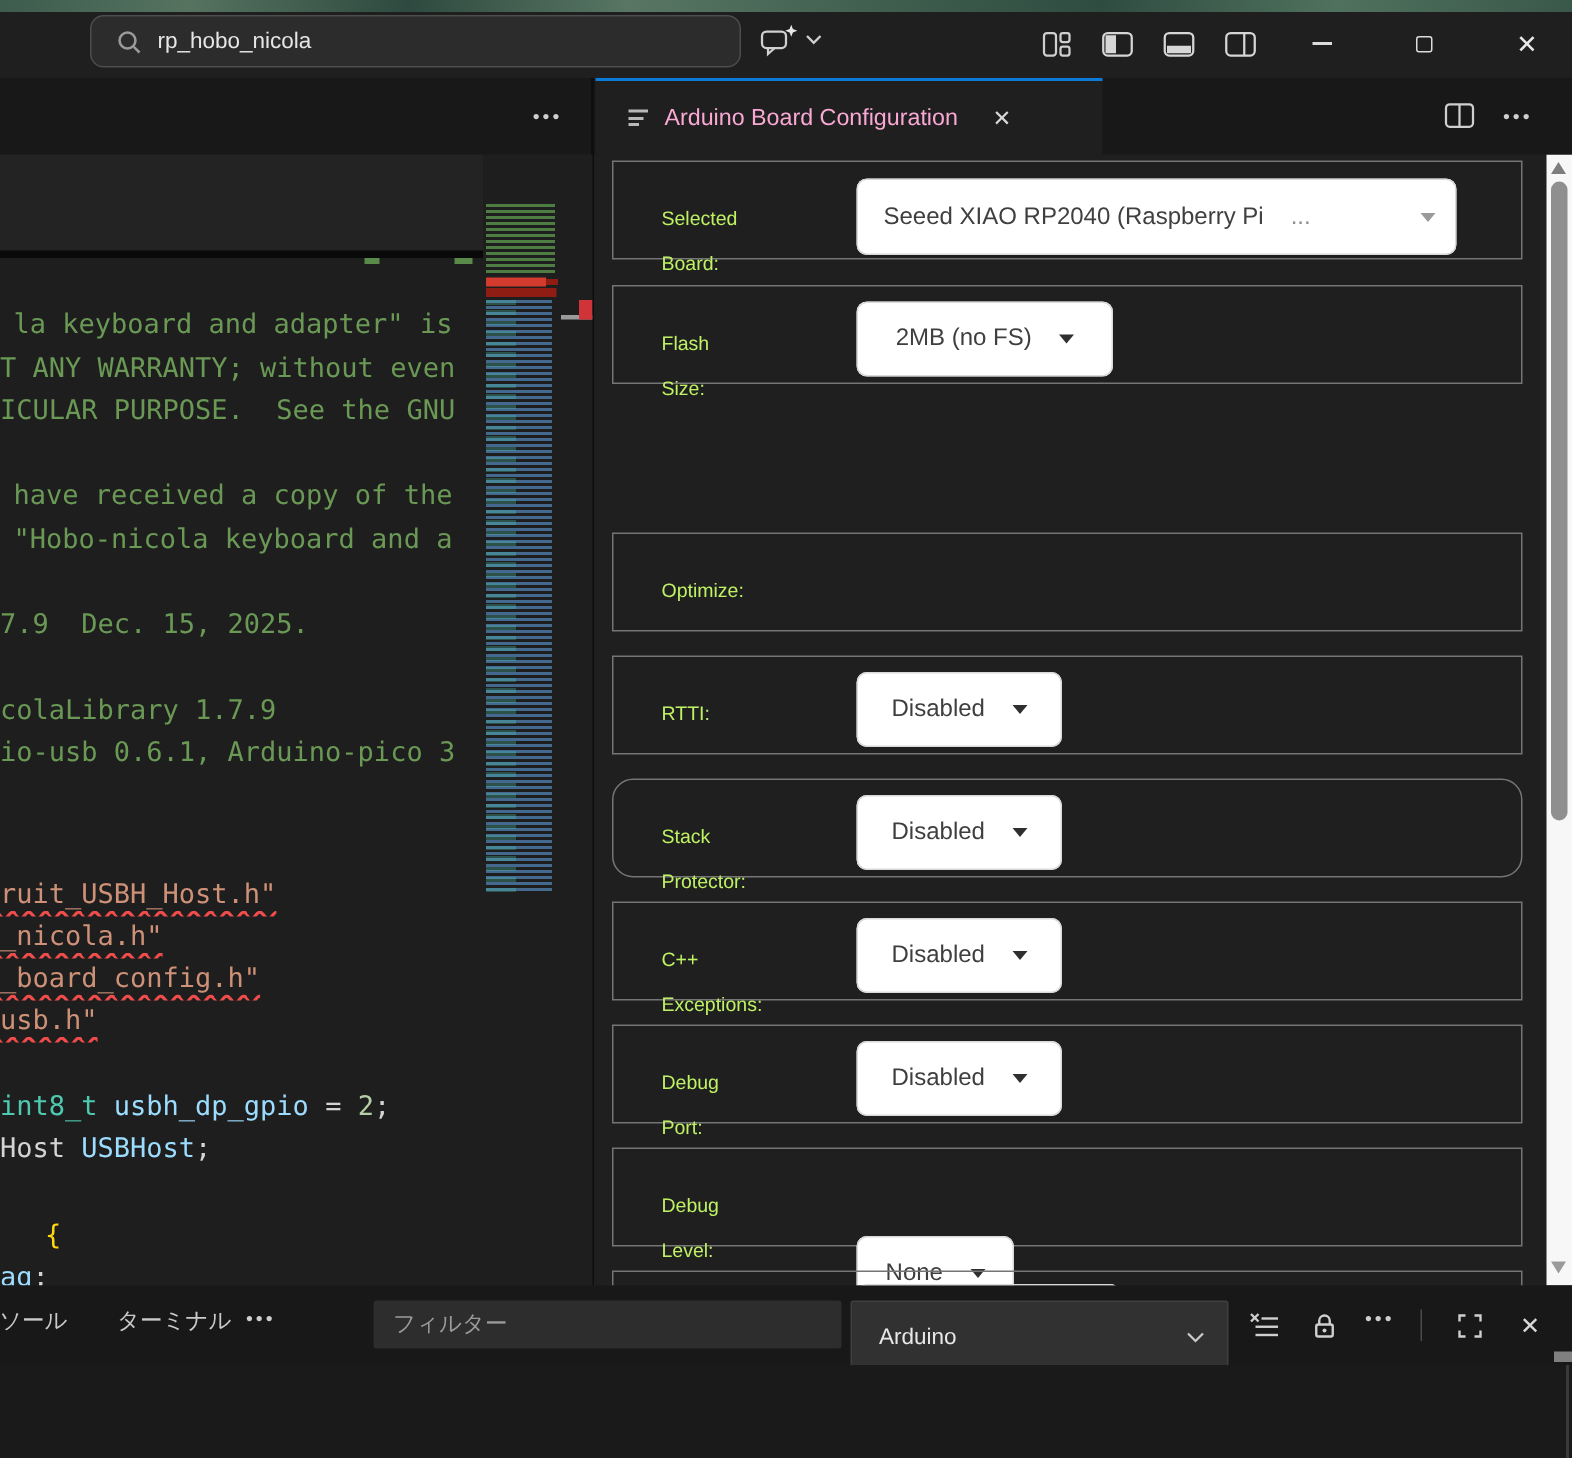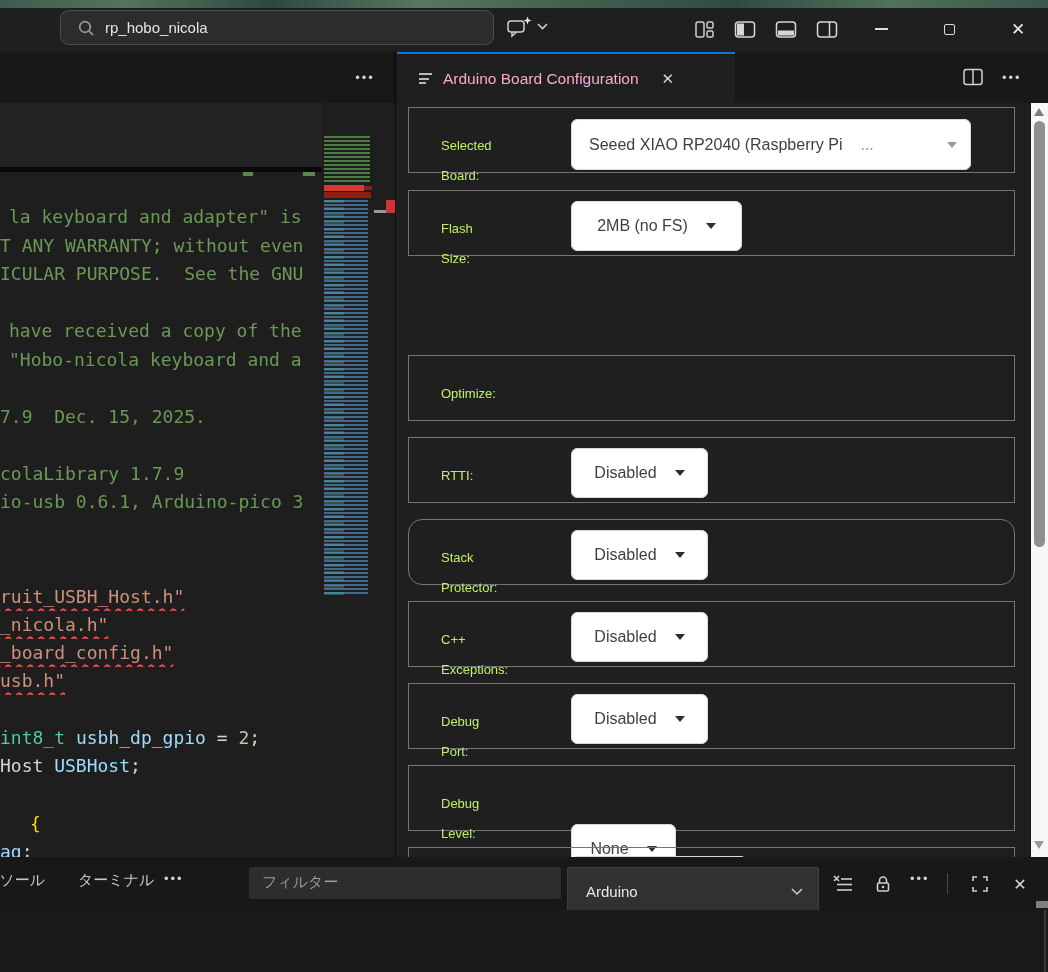--- a/index.html
+++ b/index.html
@@ -81,21 +81,21 @@
   .cfg-scroll { left:634px; top:0; width:17px; height:754px; background:#f7f7f7; }
   .cfg-thumb { left:3px; top:18px; width:11px; height:426px; background:#8f8f8f; border-radius:6px; }
   .arrow-up { left:3px; top:5px; width:0; height:0; border-left:5.5px solid transparent; border-right:5.5px solid transparent; border-bottom:8px solid #7d7d7d; }
   .arrow-down { left:3px; top:738px; width:0; height:0; border-left:5.5px solid transparent; border-right:5.5px solid transparent; border-top:8px solid #9a9a9a; }
 
   
   .panelbar { left:0; top:857px; width:1048px; height:53px; background:#181818; }
   .panel-tab { position:absolute; top:14px; color:#c9c9c9; font-size:15px; white-space:nowrap; }
   .panel-more { position:absolute; top:14px; color:#cfcfcf; font-size:13px; letter-spacing:2px; }
   .filter { left:249px; top:10px; width:312px; height:32px; background:#2d2d2d; border-radius:2px; display:flex; align-items:center; padding-left:13px; }
-  .filter input { background:transparent; border:none; outline:none; color:#9a9a9a; font-size:15px; width:280px; font-family:Liberation Mono, monospace; }
+  .filter input { background:transparent; border:none; outline:none; color:#9a9a9a; font-size:15px; width:280px; font-family:Liberation Serif, serif; }
   .filter input::placeholder { color:#9a9a9a; opacity:1; }
   .pselect { left:567px; top:10px; width:252px; height:48px; background:#313131; border:1px solid #3f3f3f; border-radius:2px;
     display:flex; align-items:center; justify-content:space-between; padding:0 14px 0 18px; color:#e8e8e8; font-size:15px; }
   .pbar-icon { position:absolute; top:16px; width:24px; height:22px; display:flex; align-items:center; justify-content:center; }
   .vdivider { left:947px; top:16px; width:1px; height:21px; background:#4a4a4a; }
   .panel-close { color:#d8d8d8; font-size:16px; }
 
   
   .bottomarea { left:0; top:910px; width:1048px; height:62px; background:#1a1a1a; }
   .ba-line { left:1044px; top:0; width:2px; height:62px; background:#3a3a3a; }

